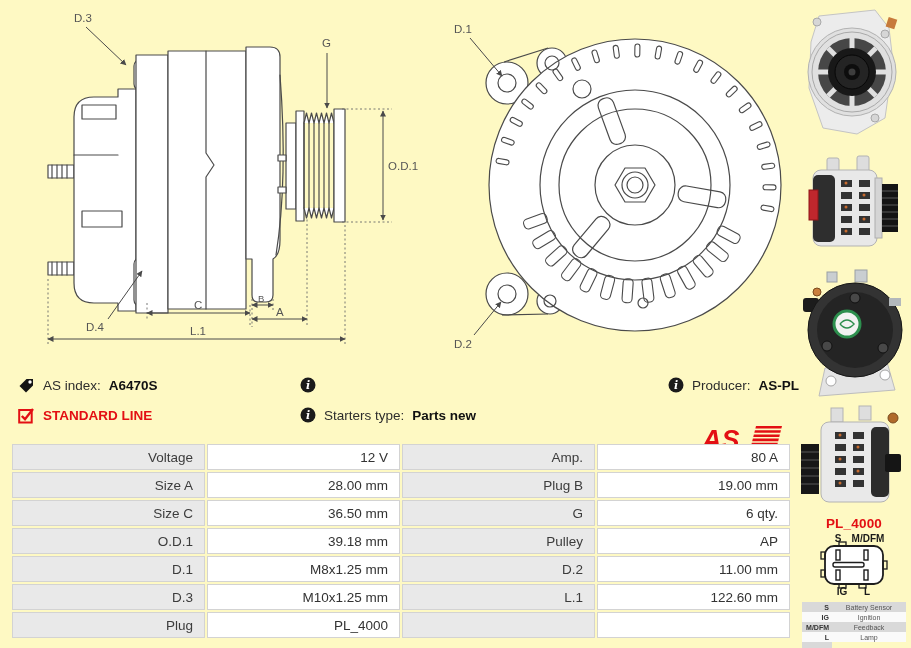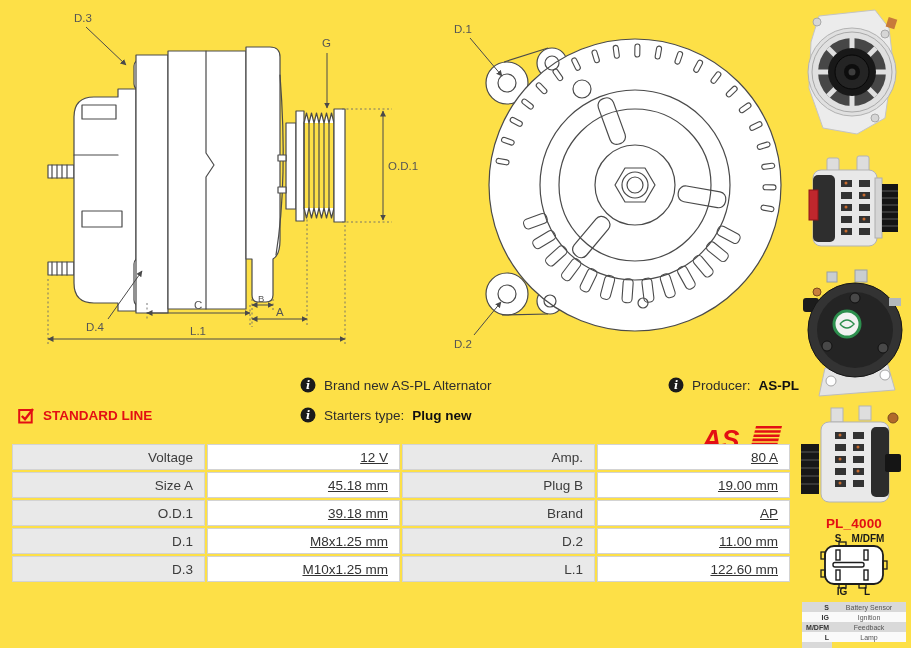--- a/index.html
+++ b/index.html
@@ -1,38 +1,38 @@
 <!DOCTYPE html>
 <html><head>
 <meta charset="utf-8">
 <style>
   * { margin:0; padding:0; box-sizing:border-box; }
   html,body { background:#fff; }
   body { font-family:"Liberation Sans", sans-serif; color:#3c3c3c; }
-  .page { position:relative; width:911px; height:648px; background:#fde047; overflow:hidden; }
+  .page { position:relative; width:911px; height:648px; background:#fef9c3; overflow:hidden; }
 
   
   .drawing { position:absolute; }
   #side-drawing { left:30px; top:5px; }
   #front-drawing { left:430px; top:5px; }
 
   
   .photo { position:absolute; left:792px; width:119px; display:flex; justify-content:center; }
 
   
   .info-item { position:absolute; display:flex; align-items:center; gap:8px; font-size:13.5px; color:#2d2d2d; white-space:nowrap; }
   .info-item b { color:#111; }
   .red-bold { color:#e30f13; font-weight:bold; }
   .ic { flex:0 0 auto; display:block; }
 
   
   table.spec { position:absolute; left:10px; top:442px; border-collapse:separate; border-spacing:2px; table-layout:fixed; }
   table.spec td { height:26px; border:1px solid #d3d3d3; font-size:13.5px; text-align:right; padding:0 11px 0 4px; overflow:hidden; }
   table.spec td.lbl { background:#e9e9e9; width:193px; color:#3c3c3c; }
-  table.spec td.val { background:#ffffff; width:193px; color:#333;text-decoration:underline; }
+  table.spec td.val { background:#ffffff; width:193px; color:#333; }
 
   
   .plug-panel { position:absolute; left:797px; top:516px; width:114px; text-align:center; }
   .plug-title { font-size:13.5px; font-weight:bold; color:#e30f13; letter-spacing:.2px; margin-bottom:1px; }
   table.pin { margin:2px auto 0 auto; border-collapse:collapse; width:104px; }
   table.pin td { font-size:7px; height:10px; padding:0 3px; color:#555; }
   table.pin td.pc { width:30px; text-align:right; font-weight:bold; color:#333; }
   table.pin tr.g { background:#d9d9d9; }
   table.pin tr.w { background:#fafafa; }
   table.pin tr.stub td.pc { background:#d9d9d9; }
@@ -329,44 +329,51 @@
         <circle cx="43" cy="33" r="1.5"></circle>
           <circle cx="61" cy="45" r="1.5"></circle>
           <circle cx="43" cy="57" r="1.5"></circle>
         <circle cx="61" cy="69" r="1.5"></circle>
           <circle cx="43" cy="81" r="1.5"></circle>
       </g>
       <rect x="88" y="52" width="16" height="18" rx="2" fill="#151515"></rect>
     </svg>
   </div>
 
+  <div class="info-item" style="left:18px; top:377px;">
+    <svg class="ic" width="17" height="17" viewBox="0 0 17 17">
+      <path d="M1.5,9 L8.5,2 L15,2 L15,8.5 L8,15.5 Z" fill="#141414"></path>
+      <circle cx="12" cy="5" r="1.7" fill="#fff"></circle>
+    </svg>
+    <span>AS index:</span>
+    <b>A6470S</b>
+  </div>
 
   <div class="info-item" style="left:18px; top:407px;text-align:right;">
     <svg class="ic" width="17" height="17" viewBox="0 0 17 17">
       <rect x="1.2" y="3" width="12.5" height="12.5" fill="none" stroke="#e30f13" stroke-width="2"></rect>
       <path d="M3.8,9 L7,12.2 L15,2" fill="none" stroke="#e30f13" stroke-width="2.4"></path>
     </svg>
     <span class="red-bold">STANDARD LINE</span>
   </div>
 
   <div class="info-item" style="left:300px; top:377px;">
     <svg class="ic" width="16" height="16" viewBox="0 0 16 16">
       <circle cx="8" cy="8" r="7.5" fill="#1b1b1b"></circle>
       <text x="8" y="12" text-anchor="middle" font-family="DejaVu Serif, serif" font-style="italic" font-weight="bold" font-size="11" fill="#fff">i</text>
     </svg>
-    <span>Brand new AS-PL Alternator</span>
   </div>
 
   <div class="info-item" style="left:300px; top:407px;">
     <svg class="ic" width="16" height="16" viewBox="0 0 16 16">
       <circle cx="8" cy="8" r="7.5" fill="#1b1b1b"></circle>
       <text x="8" y="12" text-anchor="middle" font-family="DejaVu Serif, serif" font-style="italic" font-weight="bold" font-size="11" fill="#fff">i</text>
     </svg>
     <span>Starters type:</span>
-    <b>Plug new</b>
+    <b>Parts new</b>
   </div>
 
   <div class="info-item" style="left:668px; top:377px;">
     <svg class="ic" width="16" height="16" viewBox="0 0 16 16">
       <circle cx="8" cy="8" r="7.5" fill="#1b1b1b"></circle>
       <text x="8" y="12" text-anchor="middle" font-family="DejaVu Serif, serif" font-style="italic" font-weight="bold" font-size="11" fill="#fff">i</text>
     </svg>
     <span>Producer:</span>
     <b>AS-PL</b>
   </div>
@@ -389,41 +396,53 @@
   <table class="spec">
     <tbody>
         <tr>
       <td class="lbl">Voltage</td>
       <td class="val">12 V</td>
       <td class="lbl">Amp.</td>
       <td class="val">80 A</td>
     </tr>
     <tr>
       <td class="lbl">Size A</td>
-      <td class="val">45.18 mm</td>
+      <td class="val">28.00 mm</td>
       <td class="lbl">Plug B</td>
       <td class="val">19.00 mm</td>
     </tr>
     <tr>
+      <td class="lbl">Size C</td>
+      <td class="val">36.50 mm</td>
+      <td class="lbl">G</td>
+      <td class="val">6 qty.</td>
+    </tr>
+    <tr>
       <td class="lbl">O.D.1</td>
       <td class="val">39.18 mm</td>
-      <td class="lbl">Brand</td>
+      <td class="lbl">Pulley</td>
       <td class="val">AP</td>
     </tr>
     <tr>
       <td class="lbl">D.1</td>
       <td class="val">M8x1.25 mm</td>
       <td class="lbl">D.2</td>
       <td class="val">11.00 mm</td>
     </tr>
     <tr>
       <td class="lbl">D.3</td>
       <td class="val">M10x1.25 mm</td>
       <td class="lbl">L.1</td>
       <td class="val">122.60 mm</td>
+    </tr>
+    <tr>
+      <td class="lbl">Plug</td>
+      <td class="val">PL_4000</td>
+      <td class="lbl"></td>
+      <td class="val"></td>
     </tr>
   </tbody>
     </table>
 
   <div class="plug-panel">
     <div class="plug-title">PL_4000</div>
     <svg width="86" height="64" viewBox="0 0 86 64">
       <g font-family="Liberation Sans, sans-serif" font-size="10" font-weight="bold" fill="#1a1a1a">
         <text x="27" y="10" text-anchor="middle">S</text>
         <text x="57" y="10" text-anchor="middle">M/DFM</text>

